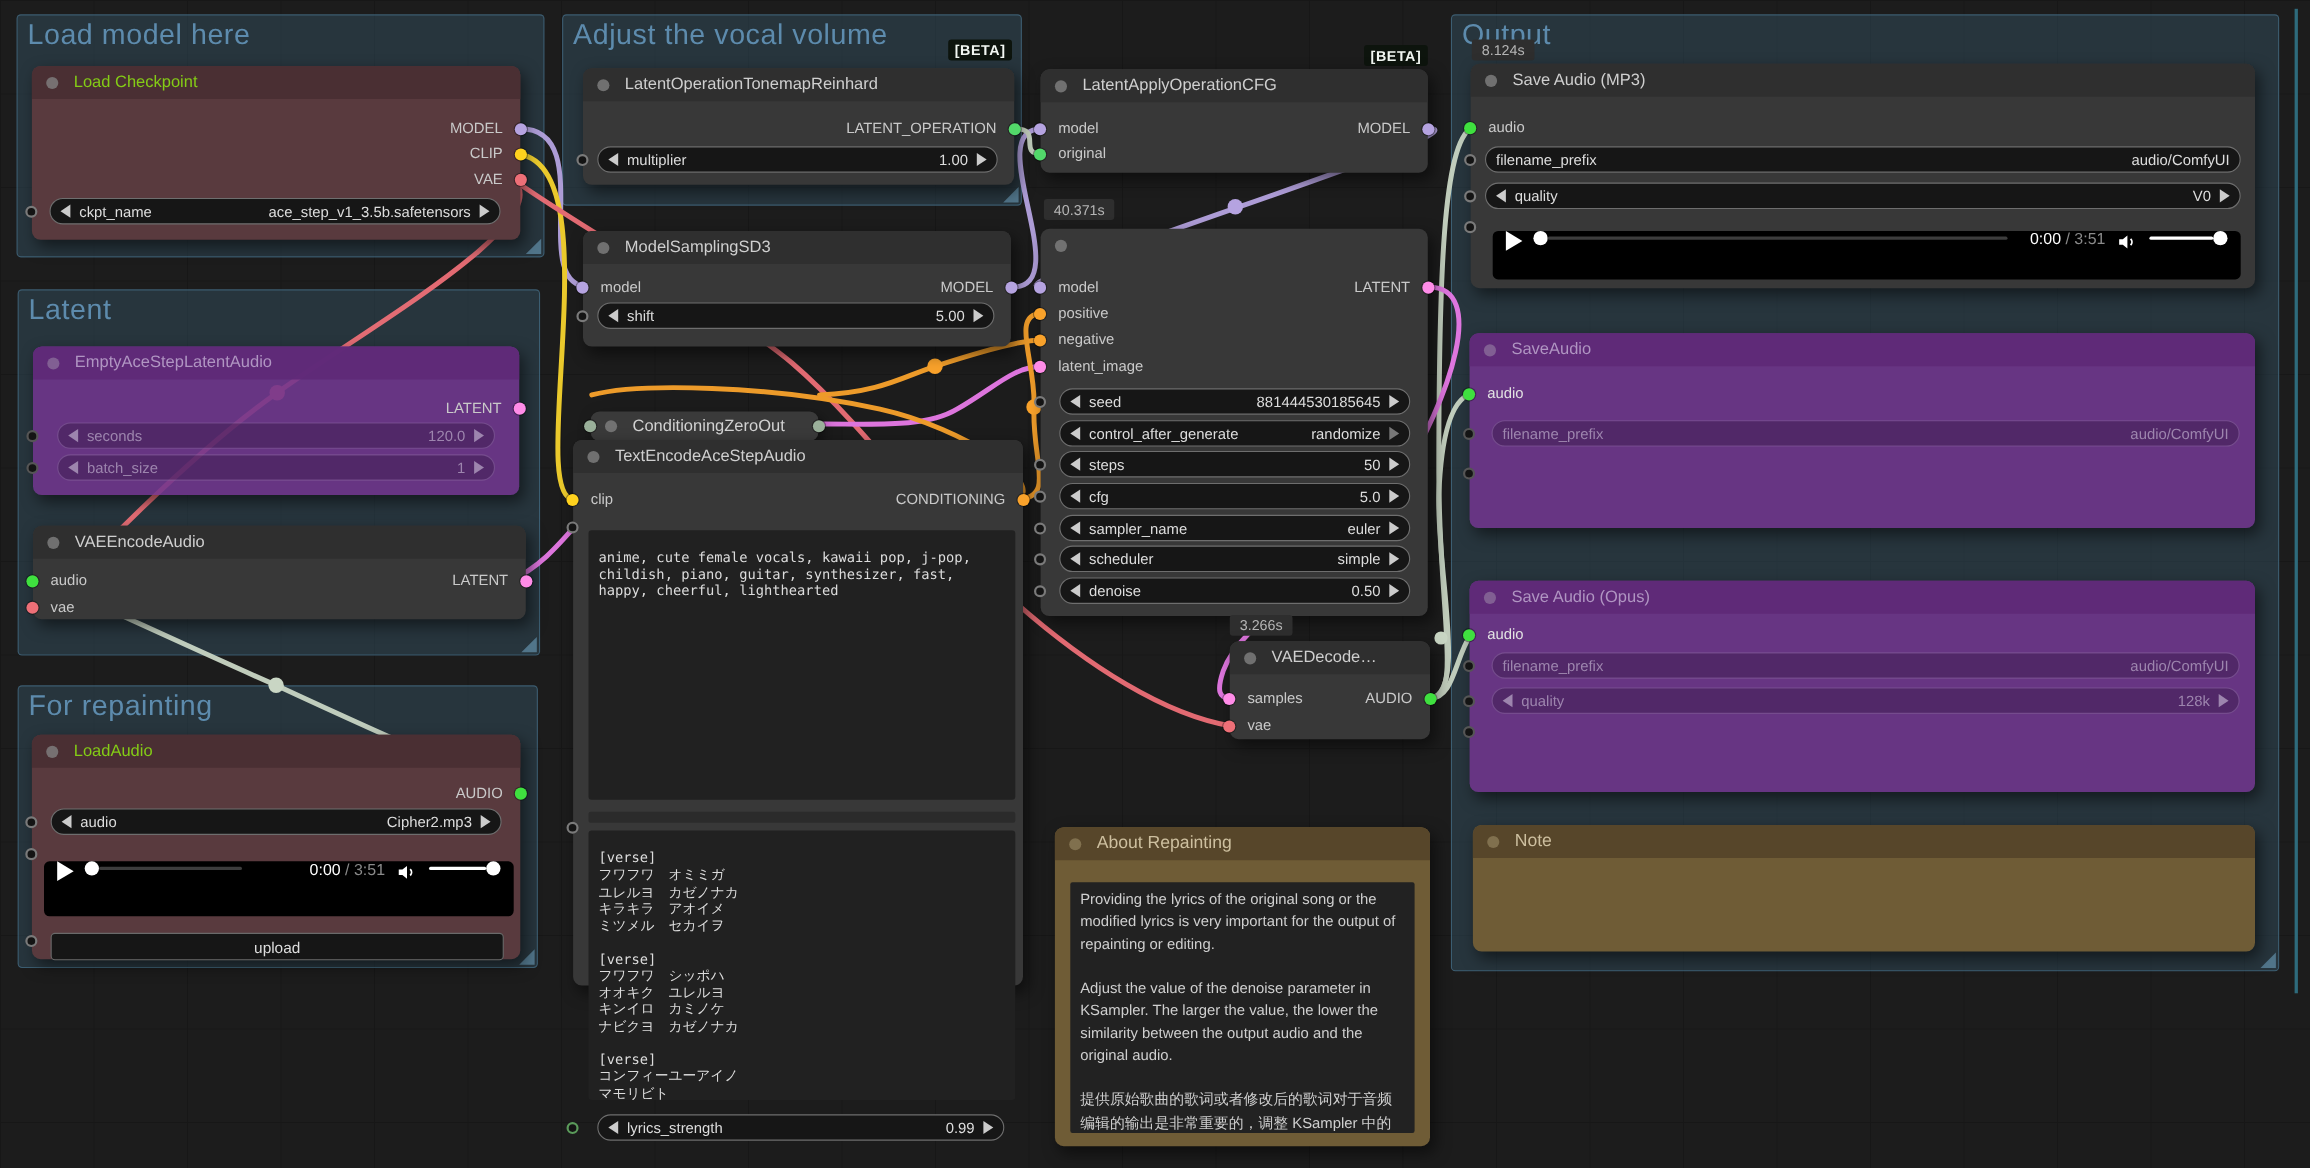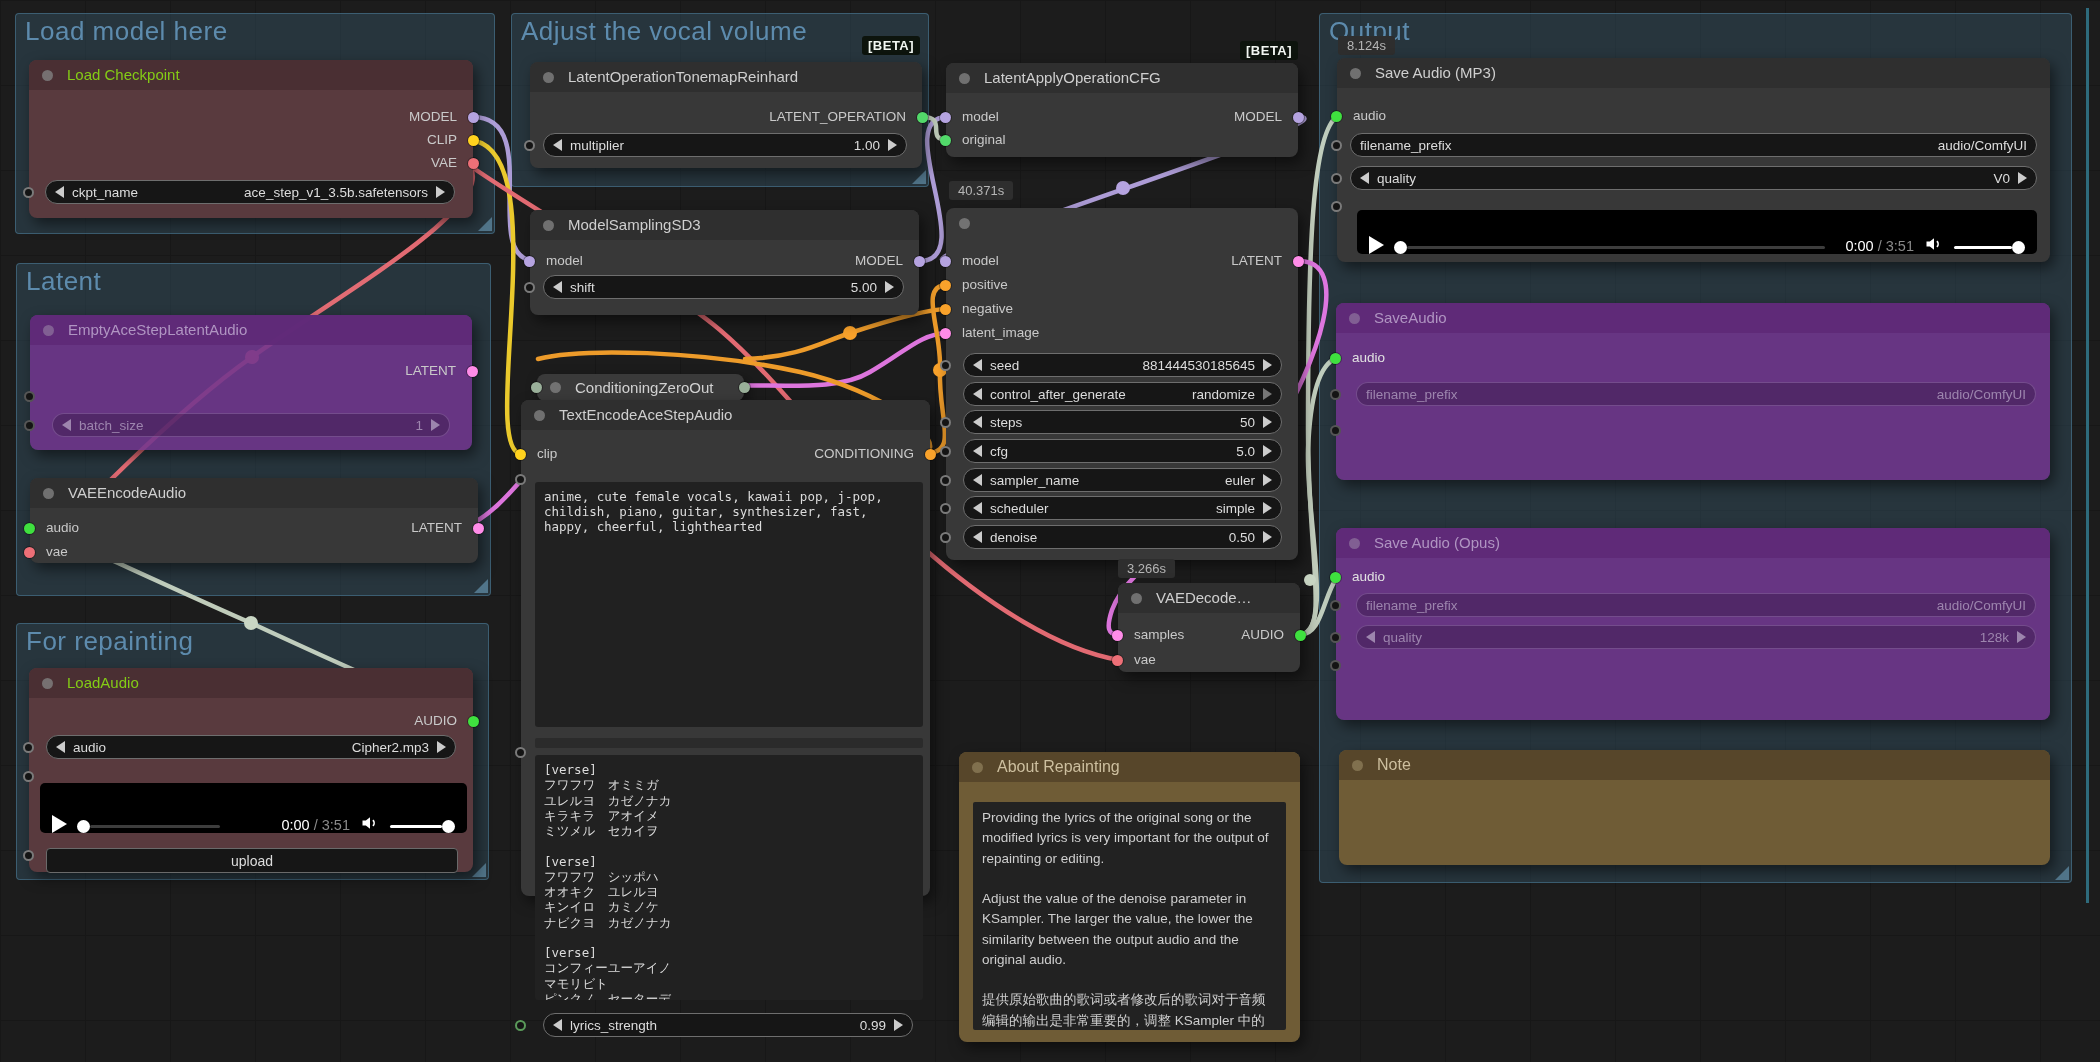--- a/index.html
+++ b/index.html
@@ -33,24 +33,24 @@
   .ilab{position:absolute;left:16px;font-size:13.5px;color:#c9c9c9;line-height:14px;white-space:nowrap}
   .olab{position:absolute;right:16px;font-size:13.5px;color:#c9c9c9;line-height:14px;white-space:nowrap}
   .widget{position:absolute;height:24px;background:#161616;border:1px solid #6e6e6e;border-radius:13px;
     display:flex;align-items:center;padding:0 9px;gap:8px;font-size:13.5px;color:#ddd;box-sizing:border-box;}
   .wname{white-space:nowrap}.wval{margin-left:auto;white-space:nowrap}
   .arr{flex:0 0 auto;width:0;height:0;border-top:6px solid transparent;border-bottom:6px solid transparent}
   .arr-l{border-right:9px solid #ccc}.arr-r{border-left:9px solid #ccc}
   .arr-dim.arr-r{border-left-color:#777}
   .w-dim{background:rgba(25,8,35,.28);border-color:rgba(160,120,185,.45);color:#9d85ae}
   .w-dim .arr-l{border-right-color:#9d85ae}.w-dim .arr-r{border-left-color:#9d85ae}
-  .tarea{position:absolute;background:#212121;border-radius:3px;padding:7px 9px;box-sizing:border-box;
+  .tarea{position:absolute;background:#212121;border-radius:3px;padding:17px 9px;box-sizing:border-box;
     font-family:"DejaVu Sans Mono",monospace;font-size:12.5px;color:#dcdcdc;white-space:pre-wrap;overflow:hidden;}
   .divbar{position:absolute;background:#2b2b2b;border-radius:2px;}
-  .player{position:absolute;background:#000;border-radius:5px;display:flex;align-items:flex-end;padding:0 12px;gap:10px;box-sizing:border-box;}
+  .player{position:absolute;background:#000;border-radius:5px;display:flex;align-items:flex-start;padding:0 12px;gap:10px;box-sizing:border-box;}
   .play{width:0;height:0;border-top:9px solid transparent;border-bottom:9px solid transparent;border-left:15px solid #fff;flex:0 0 auto}
   .seek{display:flex;align-items:center;flex:0 0 auto}
   .knob{width:13px;height:13px;border-radius:50%;background:#fff;flex:0 0 auto}
   .track{height:3px;background:#3d3d3d;border-radius:2px}
   .ptime{font-size:14.5px;color:#fff;white-space:nowrap;margin-left:auto}
   .pdur{color:#8a8a8a}
   .vol{display:flex;align-items:center;flex:0 0 auto}
   .vtrack{height:3px;background:#fff;border-radius:2px}
   .badge-beta{position:absolute;background:#0d140d;color:#f2f7f2;font-size:13px;font-weight:bold;
     padding:2px 6px;border-radius:3px;letter-spacing:.5px;}
@@ -135,20 +135,26 @@
       <span class="arr arr-r"></span>
     </div>
   </div>
 
   <div class="node node-purple" style="left:30px;top:315px;width:442px;height:135px">
     <div class="ntitle">EmptyAceStepLatentAudio</div>
     <span class="ndot"></span>
     <span class="dot dout" style="top: 51px; background: rgb(255, 140, 232);"></span>
     <span class="olab" style="top:49px">LATENT</span>
     <span class="ring ring-dim" style="top:76px"></span>
+    <div class="widget w-dim" style="left:22px;top:69px;width:398px">
+      <span class="arr arr-l"></span>
+      <span class="wname">seconds</span>
+      <span class="wval">120.0</span>
+      <span class="arr arr-r"></span>
+    </div>
     <span class="ring ring-dim" style="top:105px"></span>
     <div class="widget w-dim" style="left:22px;top:98px;width:398px">
       <span class="arr arr-l"></span>
       <span class="wname">batch_size</span>
       <span class="wval">1</span>
       <span class="arr arr-r"></span>
     </div>
   </div>
 
   <div class="node node-gray" style="left:30px;top:478px;width:448px;height:85px">

